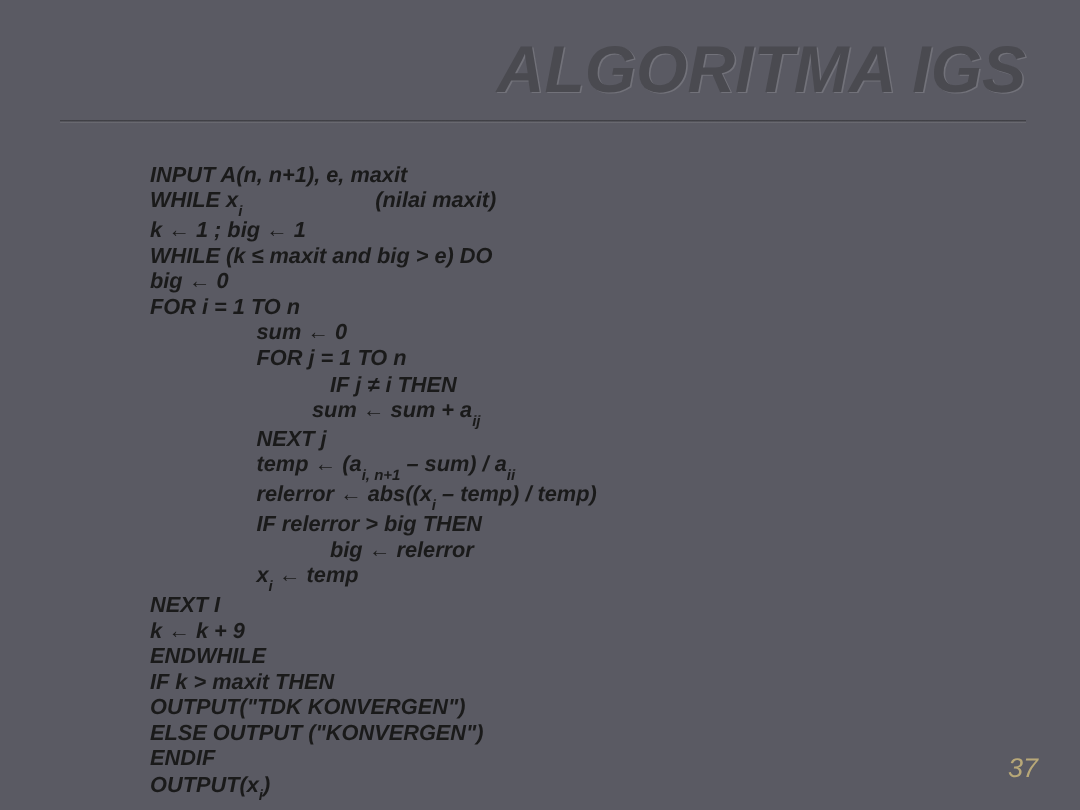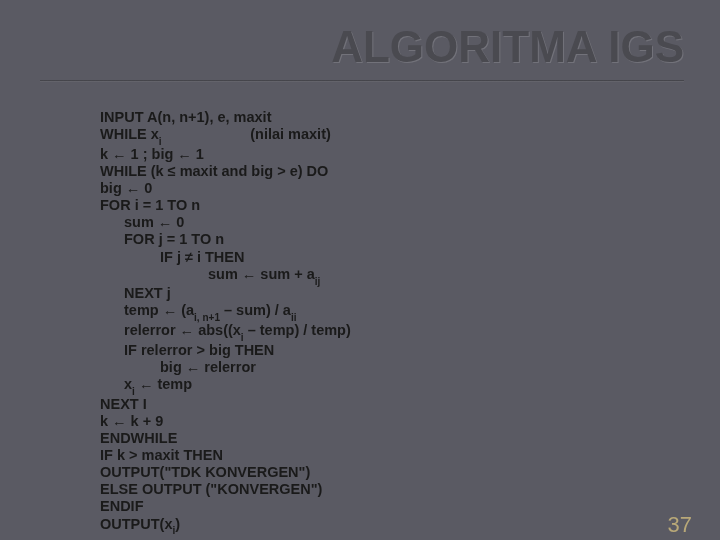--- a/index.html
+++ b/index.html
@@ -1,15 +1,15 @@
 <!DOCTYPE html>
 <html><head>
 <meta charset="utf-8">
 <style>
-  * { margin: 0; padding: 0; box-sizing: border-box; }
+  * { margin: 0; padding: 0; box-sizing: border-box; font-style: italic; }
   body {
     width: 720px;
     height: 540px;
     background: #5a5a63;
     font-family: Arial, sans-serif;
     position: relative;
     overflow: hidden;
   }
   .title {
     position: absolute;
@@ -36,28 +36,28 @@
     color: #1a1a1a;
     font-size: 14.5px;
     font-weight: bold;
     line-height: 1.18;
     font-family: Arial, sans-serif;
     white-space: pre;
   }
   .code .sub { font-size: 10px; vertical-align: sub; position: relative; top: 2px; }
   .pagenum {
     position: absolute;
-    bottom: 2px;
+    bottom: 17px;
     right: 28px;
     color: #b8a878;
-    font-size: 22px;
+    font-size: 18px;
   }
   .ind1 { display: inline-block; }
-  .ind2 { margin-left: 24px; display: inline-block; }
-  .ind4 { margin-left: 60px; display: inline-block; }
+  .ind2 { margin-left: 71px; display: inline-block; }
+  .ind4 { margin-left: 120px; display: inline-block; }
   .ind5 { margin-left: 108px; display: inline-block; }
 </style>
 </head>
 <body>
 
 <div class="title">ALGORITMA IGS</div>
 <div class="hr"></div>
 
 <div class="code">
 <span>INPUT A(n, n+1), e, maxit</span>

